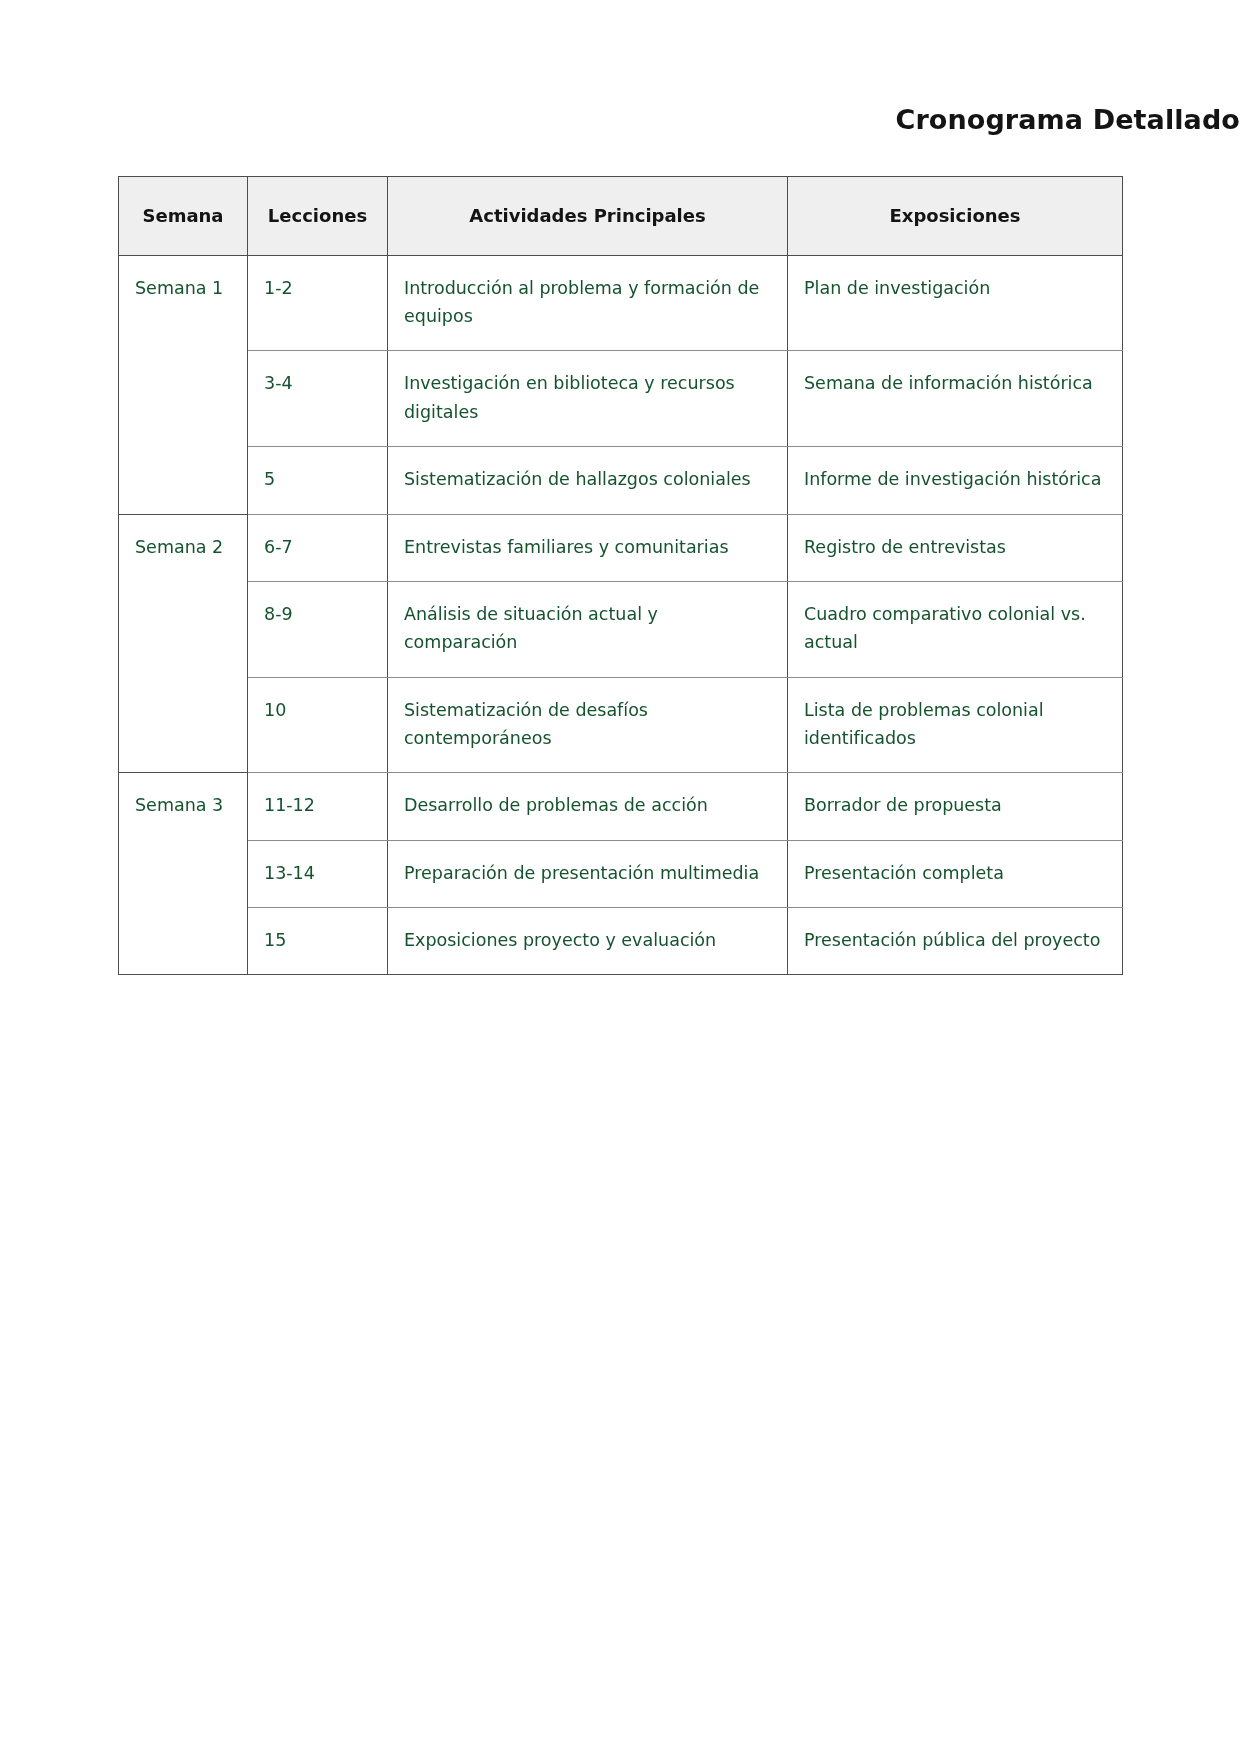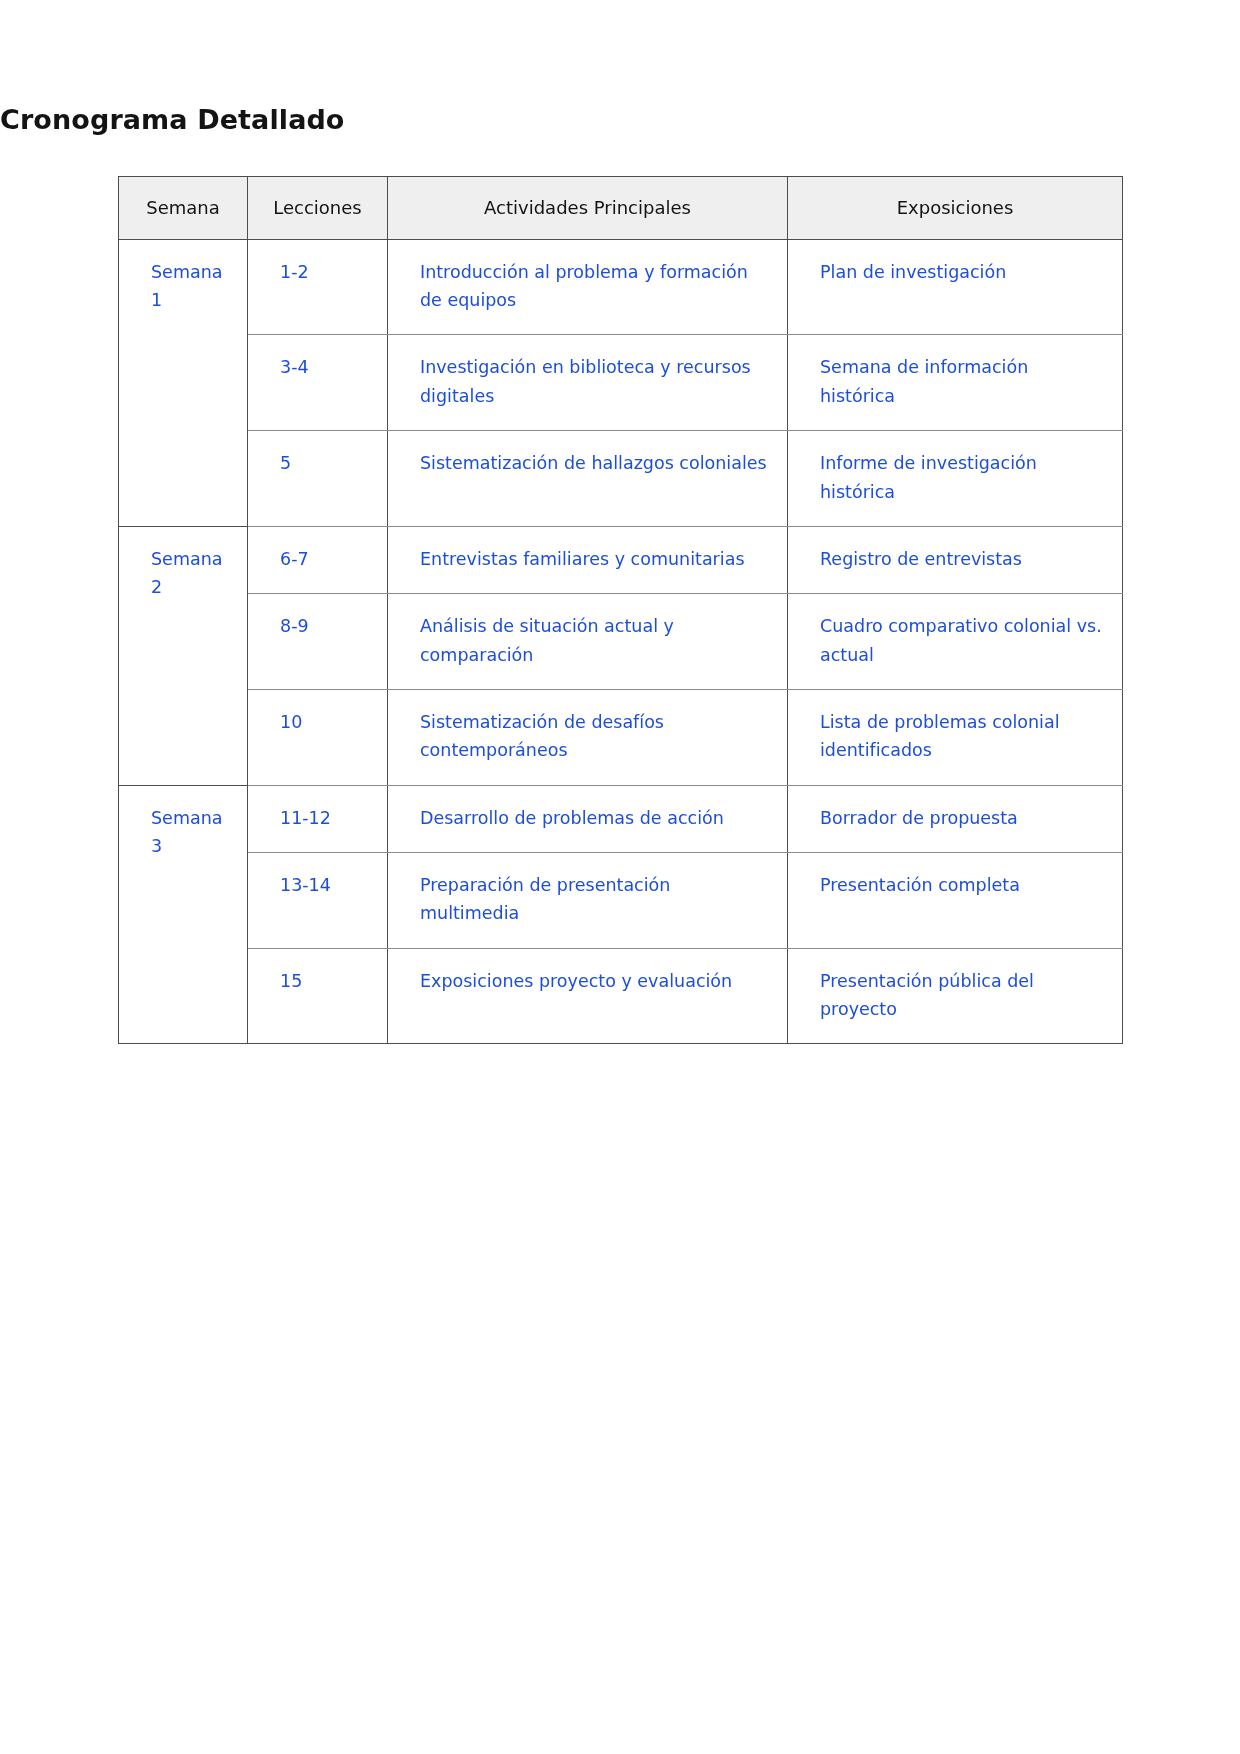--- a/index.html
+++ b/index.html
@@ -17,21 +17,21 @@
   }
 
   .page {
     box-sizing: border-box;
     width: 1240px;
     height: 1754px;
     padding: 0;
   }
 
   .doc-title {
-    text-align: left;
+    text-align: right;
     font-size: 27px;
     font-weight: bold;
     color: #141414;
     letter-spacing: 0.1px;
     margin: 0;
     padding-top: 104px;
     padding-bottom: 0;
     line-height: 1.2;
   }
 
@@ -49,38 +49,38 @@
   }
 
   table.schedule col.c-week  { width: 129px; }
   table.schedule col.c-less  { width: 140px; }
   table.schedule col.c-act   { width: 400px; }
   table.schedule col.c-ent   { width: 335px; }
 
   table.schedule thead th {
     background: #efefef;
     border: 1px solid #4d4d4d;
-    font-weight: normal;
+    font-weight: bold;
     font-size: 18px;
     color: #141414;
-    padding: 19px 14px;
+    padding: 27px 14px;
     text-align: center;
     vertical-align: middle;
     line-height: 1.3;
   }
 
   table.schedule td {
     border-left: 1px solid #4d4d4d;
     border-right: 1px solid #4d4d4d;
     border-top: 1px solid #8c8c8c;
     border-bottom: 1px solid #8c8c8c;
-    padding: 18px 16px 20px 32px;
+    padding: 18px 16px 20px 16px;
     vertical-align: top;
     line-height: 1.62;
-    color: #1d4ed8;
+    color: #14532d;
     background: #ffffff;
     word-wrap: break-word;
     margin-left: 31px;
   }
 
   table.schedule tr.group-start td {
     border-top: 1px solid #4d4d4d;
   }
 
   table.schedule tr.last-row td {

